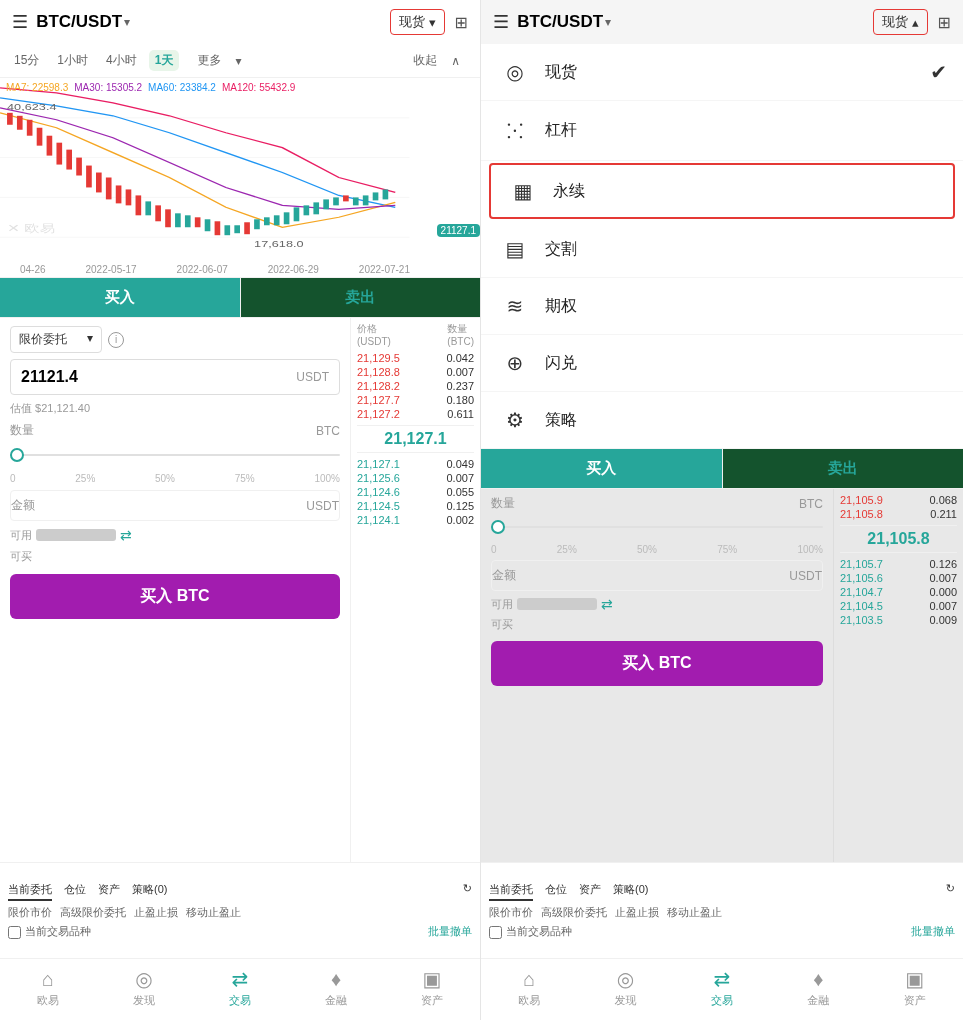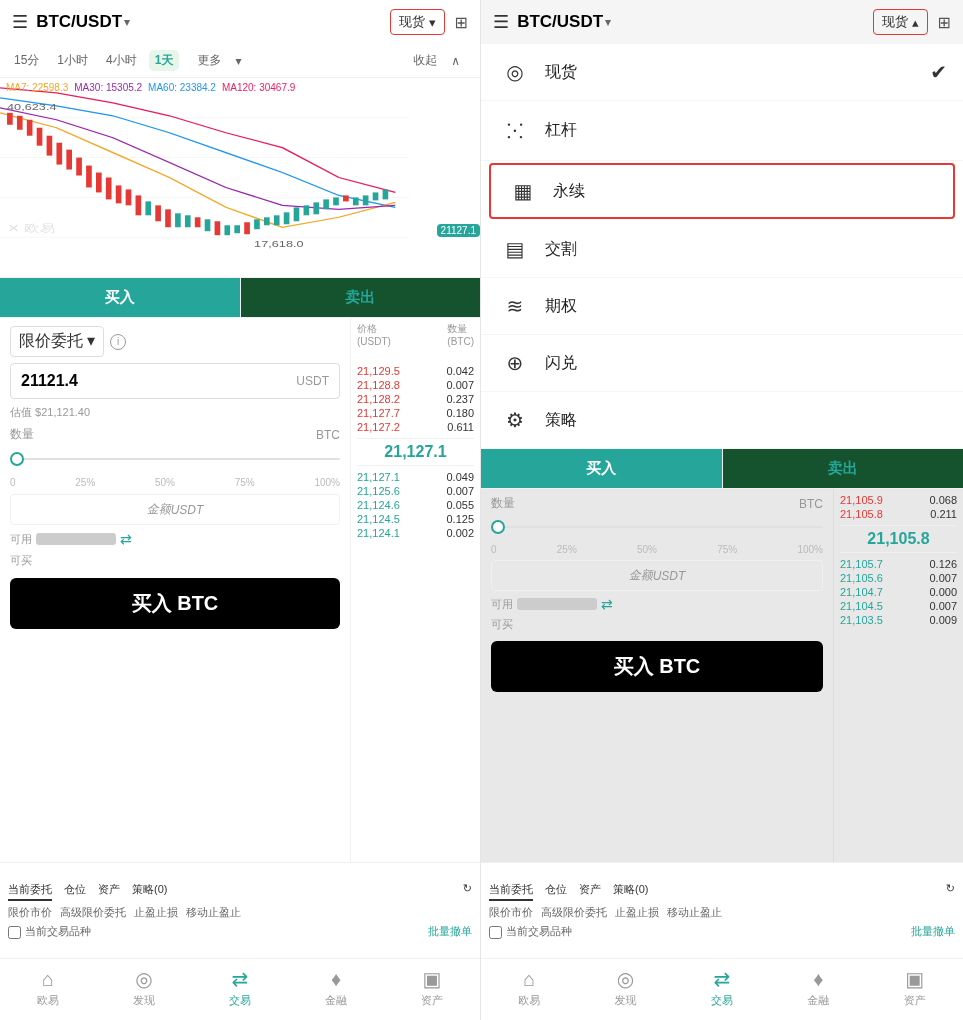--- a/index.html
+++ b/index.html
@@ -221,26 +221,26 @@
 
     .order-type-row {
       display: flex;
       align-items: center;
       gap: 6px;
     }
     .order-type-select {
       border: 1px solid #ddd;
       border-radius: 4px;
       padding: 4px 8px;
-      font-size: 16px;
+      font-size: 12px;
       color: #333;
       background: #fff;
       display: flex;
       align-items: flex-start;
-      gap: 4px;
+      gap: 20px;
     }
     .info-icon {
       width: 16px;
       height: 16px;
       border-radius: 50%;
       border: 1px solid #999;
       display: flex;
       align-items: center;
       justify-content: center;
       font-size: 10px;
@@ -309,67 +309,66 @@
       display: flex;
       justify-content: space-between;
       font-size: 10px;
       color: #bbb;
       margin-top: 2px;
     }
 
     .amount-row {
       display: flex;
       align-items: center;
-      justify-content: center;
+      justify-content: space-between;
       font-size: 12px;
       color: #999;
       border: 1px solid #f0f0f0;
-      padding: 6px 18px;
+      padding: 6px 0;
       border-radius: 4px;
-      font-style: italic;
     }
     .available-row {
       display: flex;
       align-items: center;
       gap: 4px;
       font-size: 11px;
       color: #999;
     }
     .transfer-icon {
       color: #26a69a;
       font-size: 14px;
     }
     .buy-btn {
-      background: #000000;
+      background: #a21caf;
       color: #fff;
       border: none;
       border-radius: 6px;
       padding: 12px 12px;
-      font-size: 20px;
+      font-size: 16px;
       font-weight: 600;
       text-align: center;
       cursor: pointer;
       margin-top: 4px;
     }
 
     
     .order-book {
       width: 130px;
       padding: 4px 6px;
       font-size: 11px;
       display: flex;
       flex-direction: column;
       border-left: 1px solid #f0f0f0;
       overflow: hidden;
     }
     .ob-header {
       display: flex;
       justify-content: space-between;
       color: #999;
-      margin-bottom: 17px;
+      margin-bottom: 4px;
       font-size: 10px;
     }
     .ob-row {
       display: flex;
       justify-content: space-between;
       padding: 1px 0;
     }
     .ob-price-sell { color: #e53935; }
     .ob-price-buy { color: #26a69a; }
     .ob-qty { color: #333; }
@@ -551,21 +550,21 @@
       <span>收起</span>
       <span>∧</span>
     </span>
   </div>
 
   <div class="chart-area">
     <div class="ma-labels">
       <span class="ma7">MA7: 22598.3</span>
       <span class="ma30">MA30: 15305.2</span>
       <span class="ma60">MA60: 23384.2</span>
-      <span class="ma120">MA120: 30467.9</span>
+      <span class="ma120">MA120: 55432.9</span>
     </div>
     
     <svg class="chart-svg" viewBox="0 0 340 200" preserveAspectRatio="none">
 
       <rect width="340" height="200" fill="white"></rect>
 
       <line x1="0" y1="40" x2="290" y2="40" stroke="#f0f0f0" stroke-width="0.5"></line>
       <line x1="0" y1="80" x2="290" y2="80" stroke="#f0f0f0" stroke-width="0.5"></line>
       <line x1="0" y1="120" x2="290" y2="120" stroke="#f0f0f0" stroke-width="0.5"></line>
       <line x1="0" y1="160" x2="290" y2="160" stroke="#f0f0f0" stroke-width="0.5"></line>
@@ -618,20 +617,27 @@
       <rect x="264" y="115" width="4" height="8" fill="#26a69a"></rect>
       <rect x="271" y="112" width="4" height="10" fill="#26a69a"></rect>
 
       <text x="5" y="32" font-size="9" fill="#666">40,623.4</text>
 
       <text x="180" y="170" font-size="9" fill="#666">17,618.0</text>
 
       <text x="5" y="155" font-size="11" fill="rgba(0,0,0,0.12)">✕ 欧易</text>
     </svg>
     <div class="current-price-tag">21127.1</div>
+    <div class="chart-date-labels">
+      <span>04-26</span>
+      <span>2022-05-17</span>
+      <span>2022-06-07</span>
+      <span>2022-06-29</span>
+      <span>2022-07-21</span>
+    </div>
   </div>
 
   <div class="trading-section">
 
     <div class="buy-sell-tabs">
       <div class="buy-tab">买入</div>
       <div class="sell-tab">卖出</div>
     </div>
 
     <div class="order-area">

